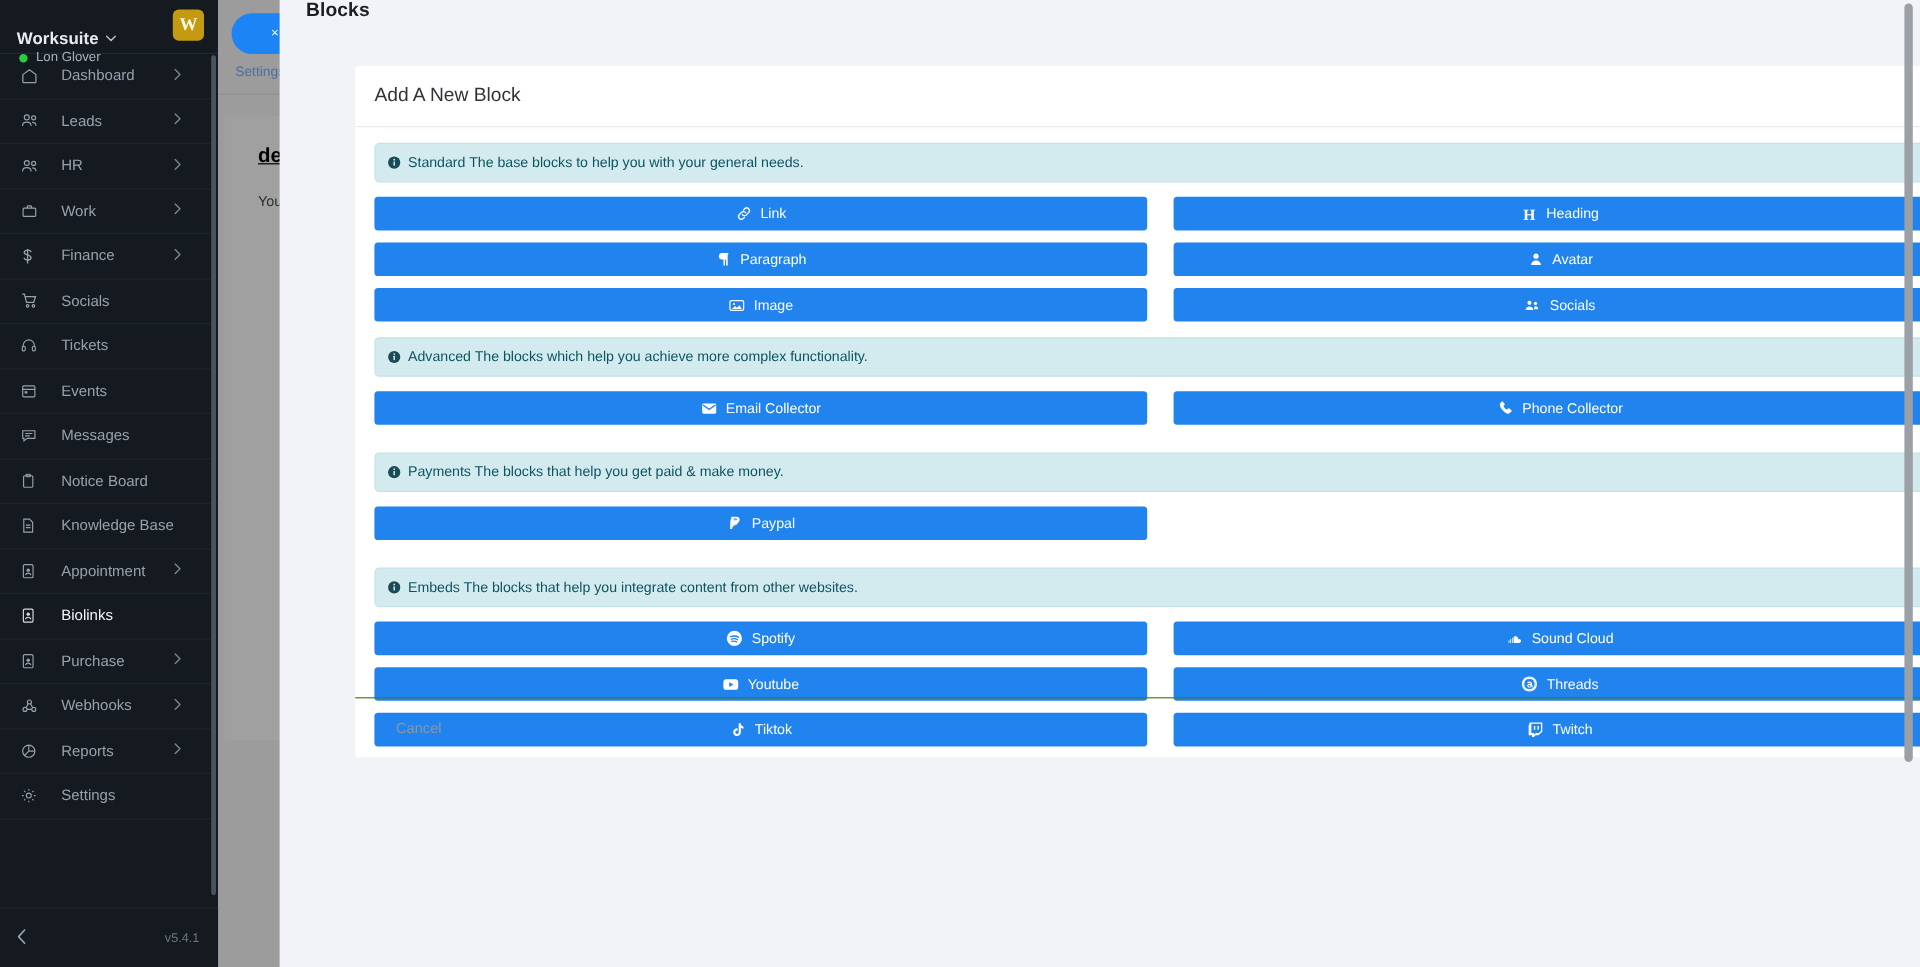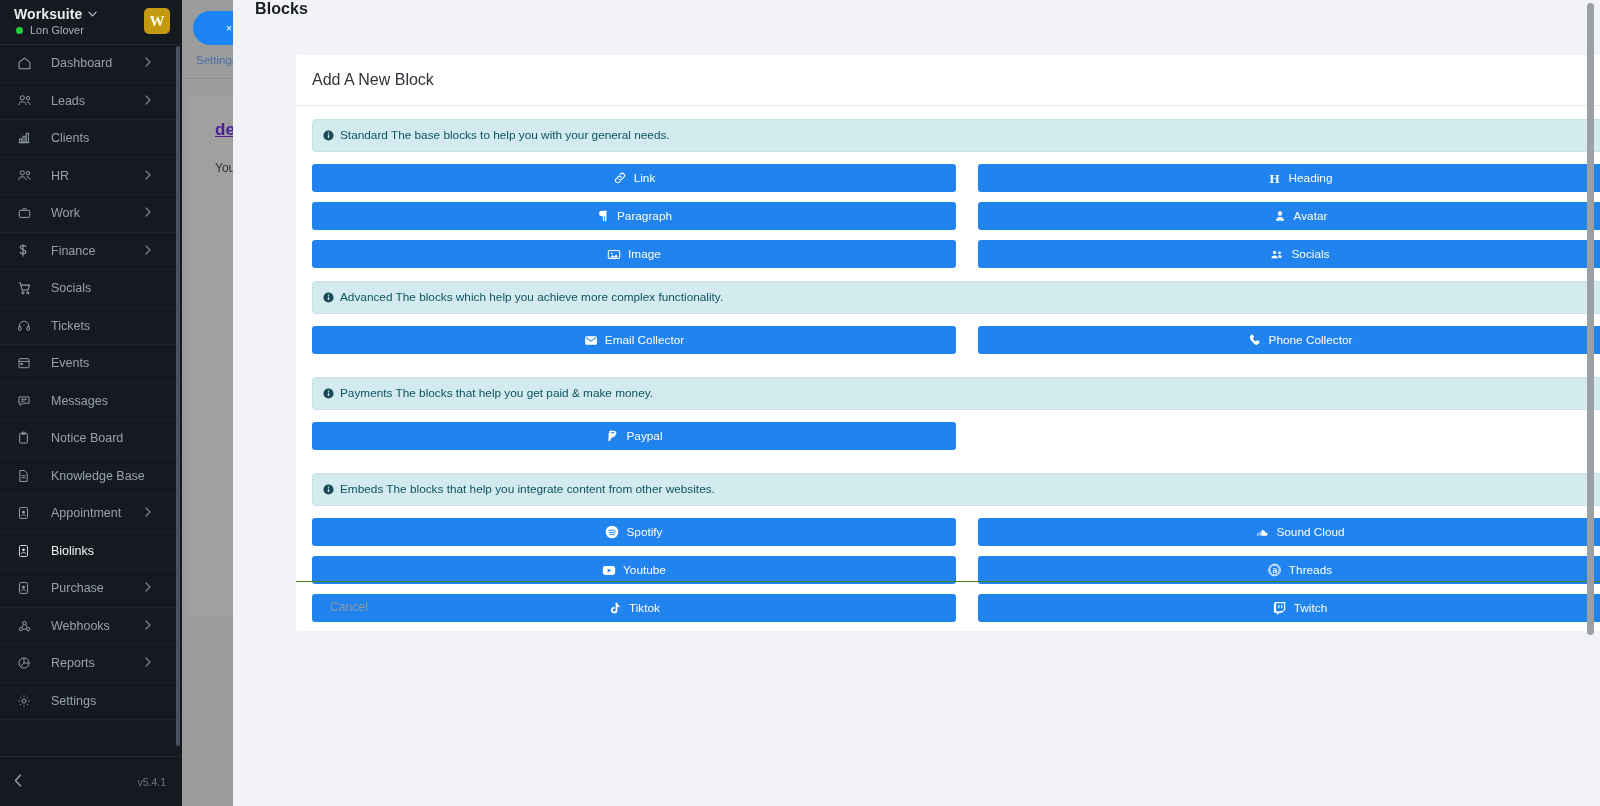--- a/index.html
+++ b/index.html
@@ -13,21 +13,21 @@
   
   #sidebar {
     position: absolute; left: 0; top: 0;
     width: 182px; height: 806px;
     background: #151a21;
     color: #9aa3ad;
     overflow: hidden;
   }
   #sidebar-brand {
     height: 44px;
-    padding: 6px 12px 0 14px;
+    padding: 24px 12px 0 14px;
     position: relative;
   }
   .brand-row { display: flex; align-items: center; gap: 6px; }
   .brand-name {
     font-size: 14px; font-weight: bold; color: #e9edf2; letter-spacing: .1px;
   }
   .brand-caret { font-size: 9px; color: #bac2cb; }
   .brand-user { display: flex; align-items: center; gap: 7px; margin-top: 2px; }
   .status-dot {
     width: 7px; height: 7px; border-radius: 50%;
@@ -104,21 +104,21 @@
     position: absolute; left: 0; top: 78px;
     width: 1418px; height: 1px; background: #8f8f8f;
   }
   #page-card {
     position: absolute; left: 5px; top: 97px;
     width: 300px; height: 520px;
     background: #a0a0a0;
   }
   #page-card-title {
     position: absolute; left: 33px; top: 120px;
-    font-size: 17px; font-weight: bold; color: #4c1d95;
+    font-size: 17px; font-weight: bold; color: #000000;
     white-space: nowrap;
     text-decoration: underline;
   }
   #page-card-text {
     position: absolute; left: 33px; top: 161px;
     font-size: 12px; color: #2c2f33;
     white-space: nowrap;
   }
 
   
@@ -260,31 +260,20 @@
             <path d="M11 9.6c2 0 3.6 1.2 3.6 3.2"></path>
           </svg>
         </span>
         <span class="nav-label">Leads</span>
         <span class="nav-chev"><svg width="6" height="10" viewBox="0 0 6 10">
             <path d="M1 1l4 4-4 4" stroke="#79828d" stroke-width="1.2" fill="none" stroke-linecap="round" stroke-linejoin="round"></path>
           </svg></span>
       </div>
       <div class="nav-item">
         <span class="nav-icon">
-          <svg width="14" height="14" viewBox="0 0 16 16" fill="none" stroke="#98a1ab" stroke-width="1.1">
-            <path d="M2 13.4h12"></path>
-            <rect x="3" y="9" width="2.4" height="4"></rect>
-            <rect x="6.8" y="6" width="2.4" height="7"></rect>
-            <rect x="10.6" y="2.6" width="2.4" height="10.4"></rect>
-          </svg>
-        </span>
-        <span class="nav-label">Clients</span>
-      </div>
-      <div class="nav-item">
-        <span class="nav-icon">
           <svg width="16" height="15" viewBox="0 0 18 16" fill="none" stroke="#98a1ab" stroke-width="1.1">
             <circle cx="6" cy="5" r="2.3"></circle>
             <circle cx="12.4" cy="5.4" r="1.9"></circle>
             <path d="M2 13c0-2.3 1.8-3.6 4-3.6s4 1.3 4 3.6"></path>
             <path d="M11 9.6c2 0 3.6 1.2 3.6 3.2"></path>
           </svg>
         </span>
         <span class="nav-label">HR</span>
         <span class="nav-chev"><svg width="6" height="10" viewBox="0 0 6 10">
             <path d="M1 1l4 4-4 4" stroke="#79828d" stroke-width="1.2" fill="none" stroke-linecap="round" stroke-linejoin="round"></path>

